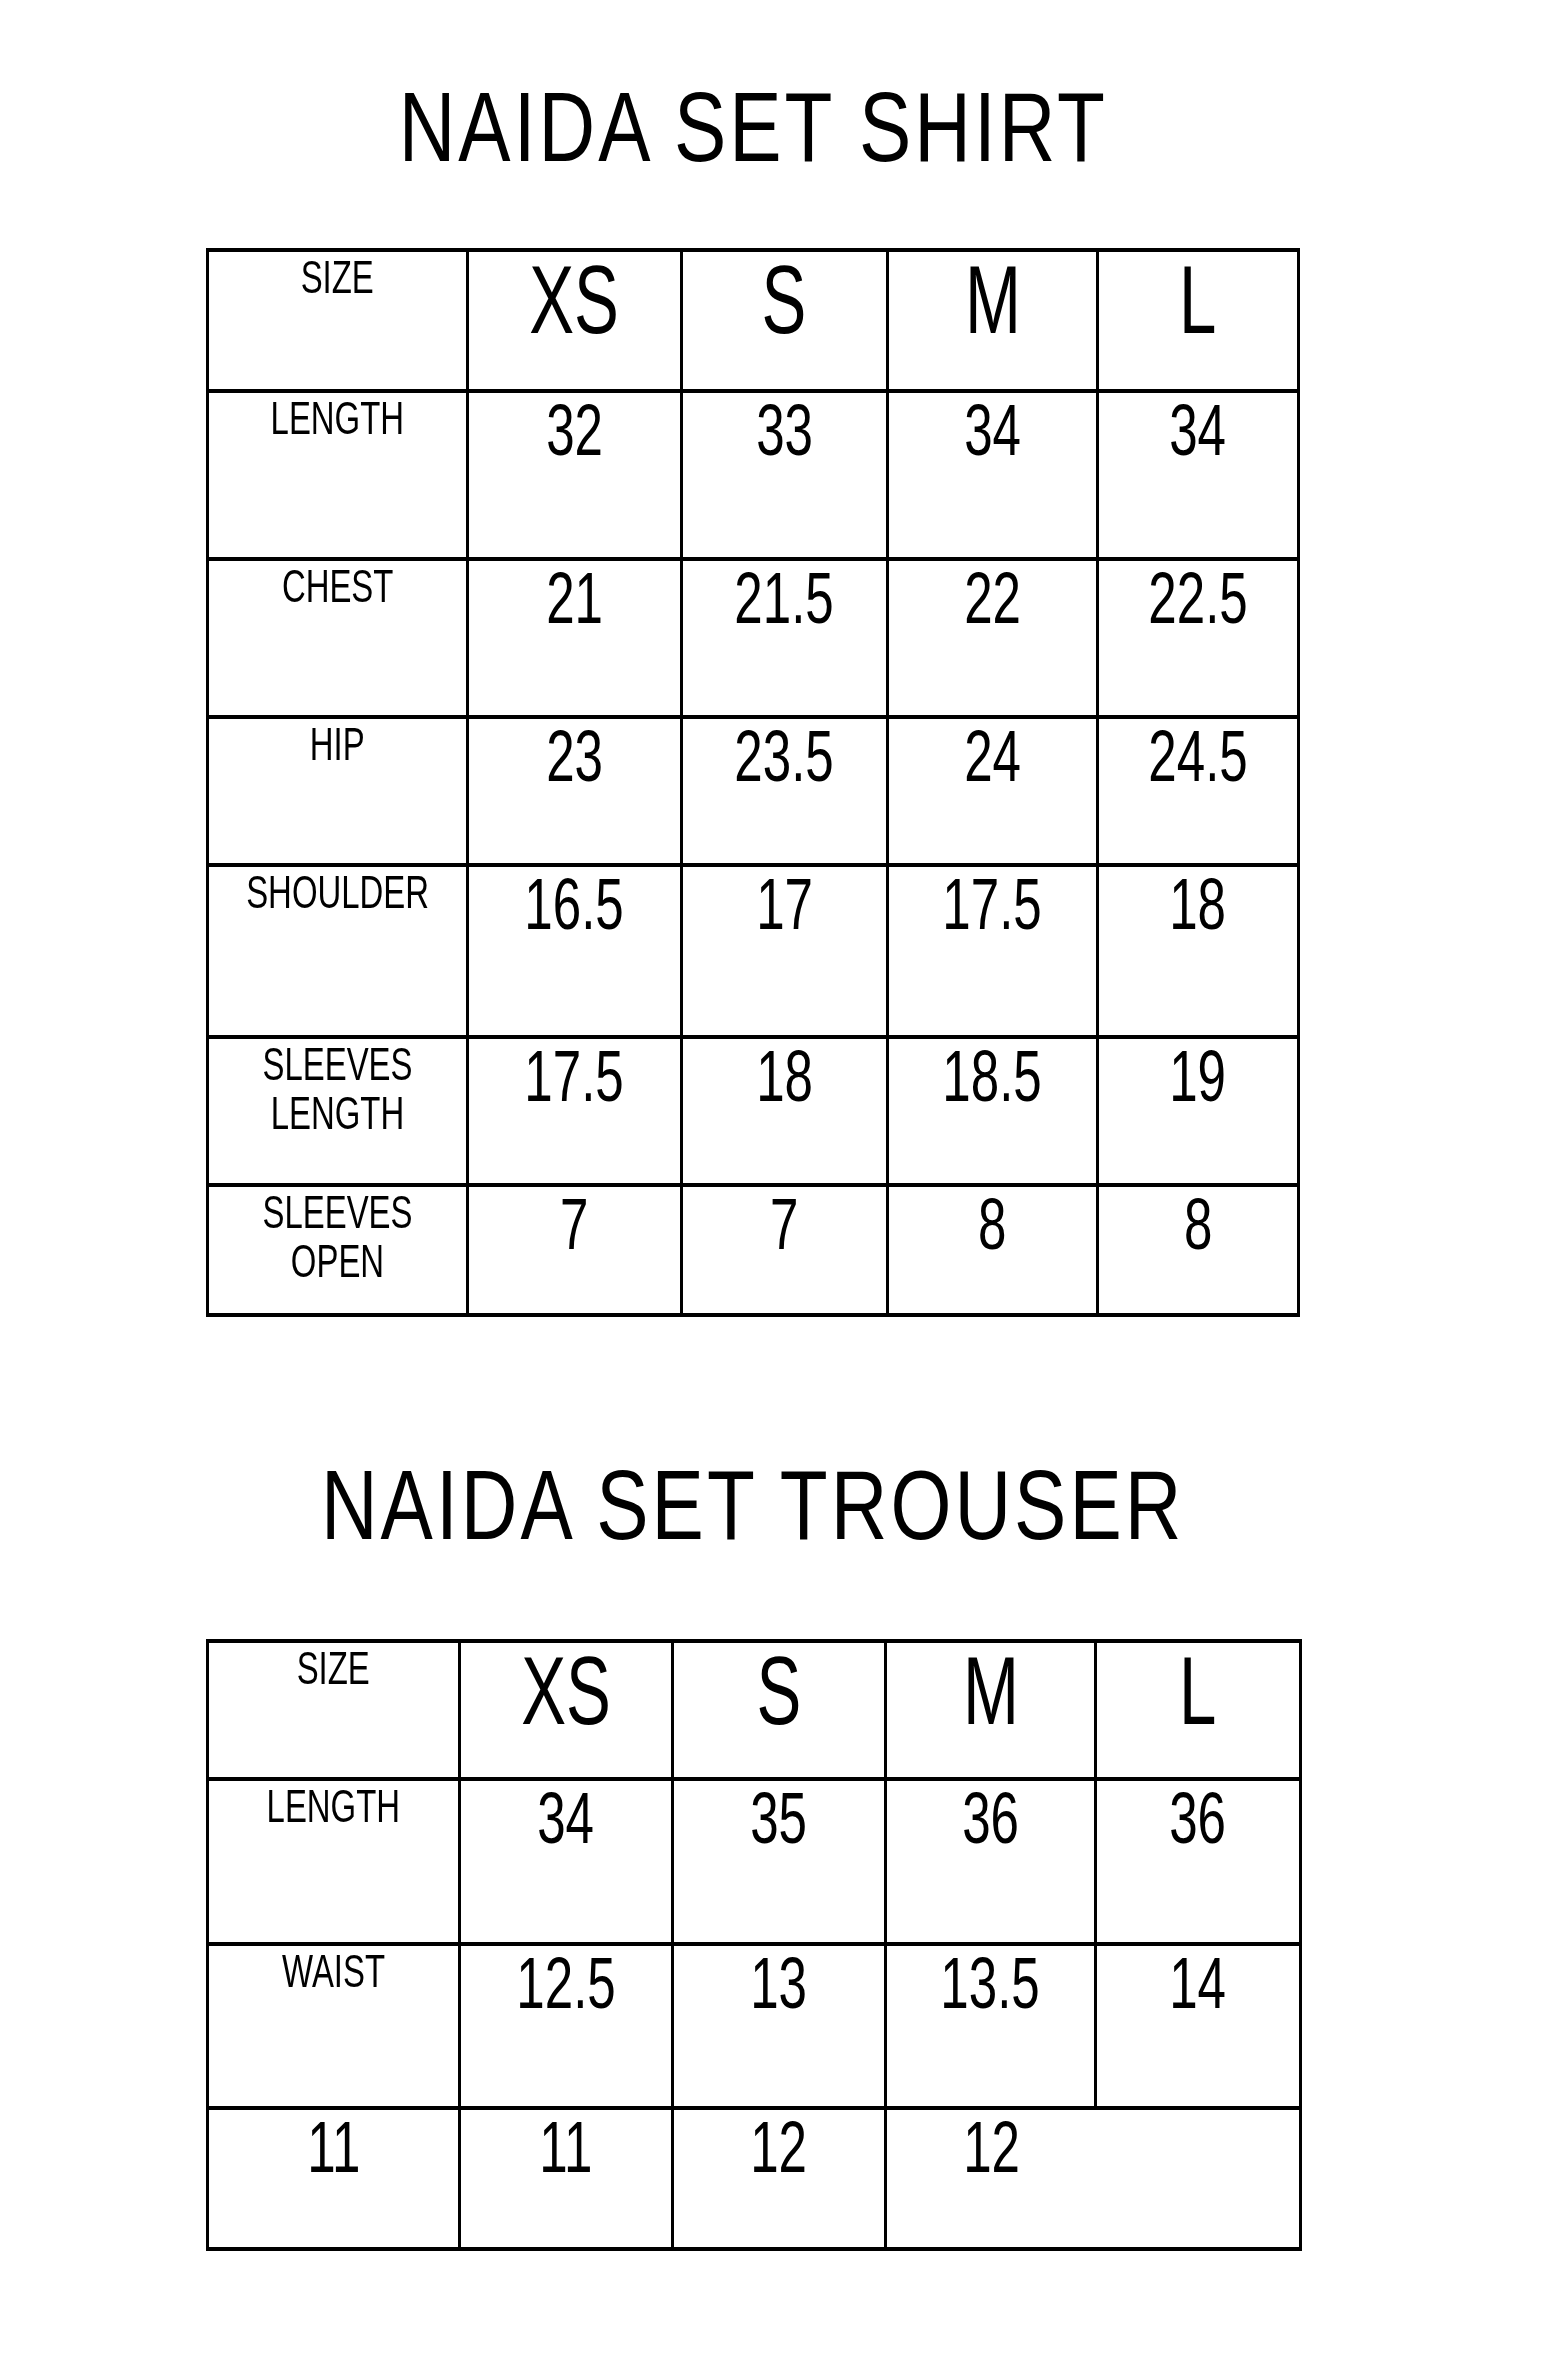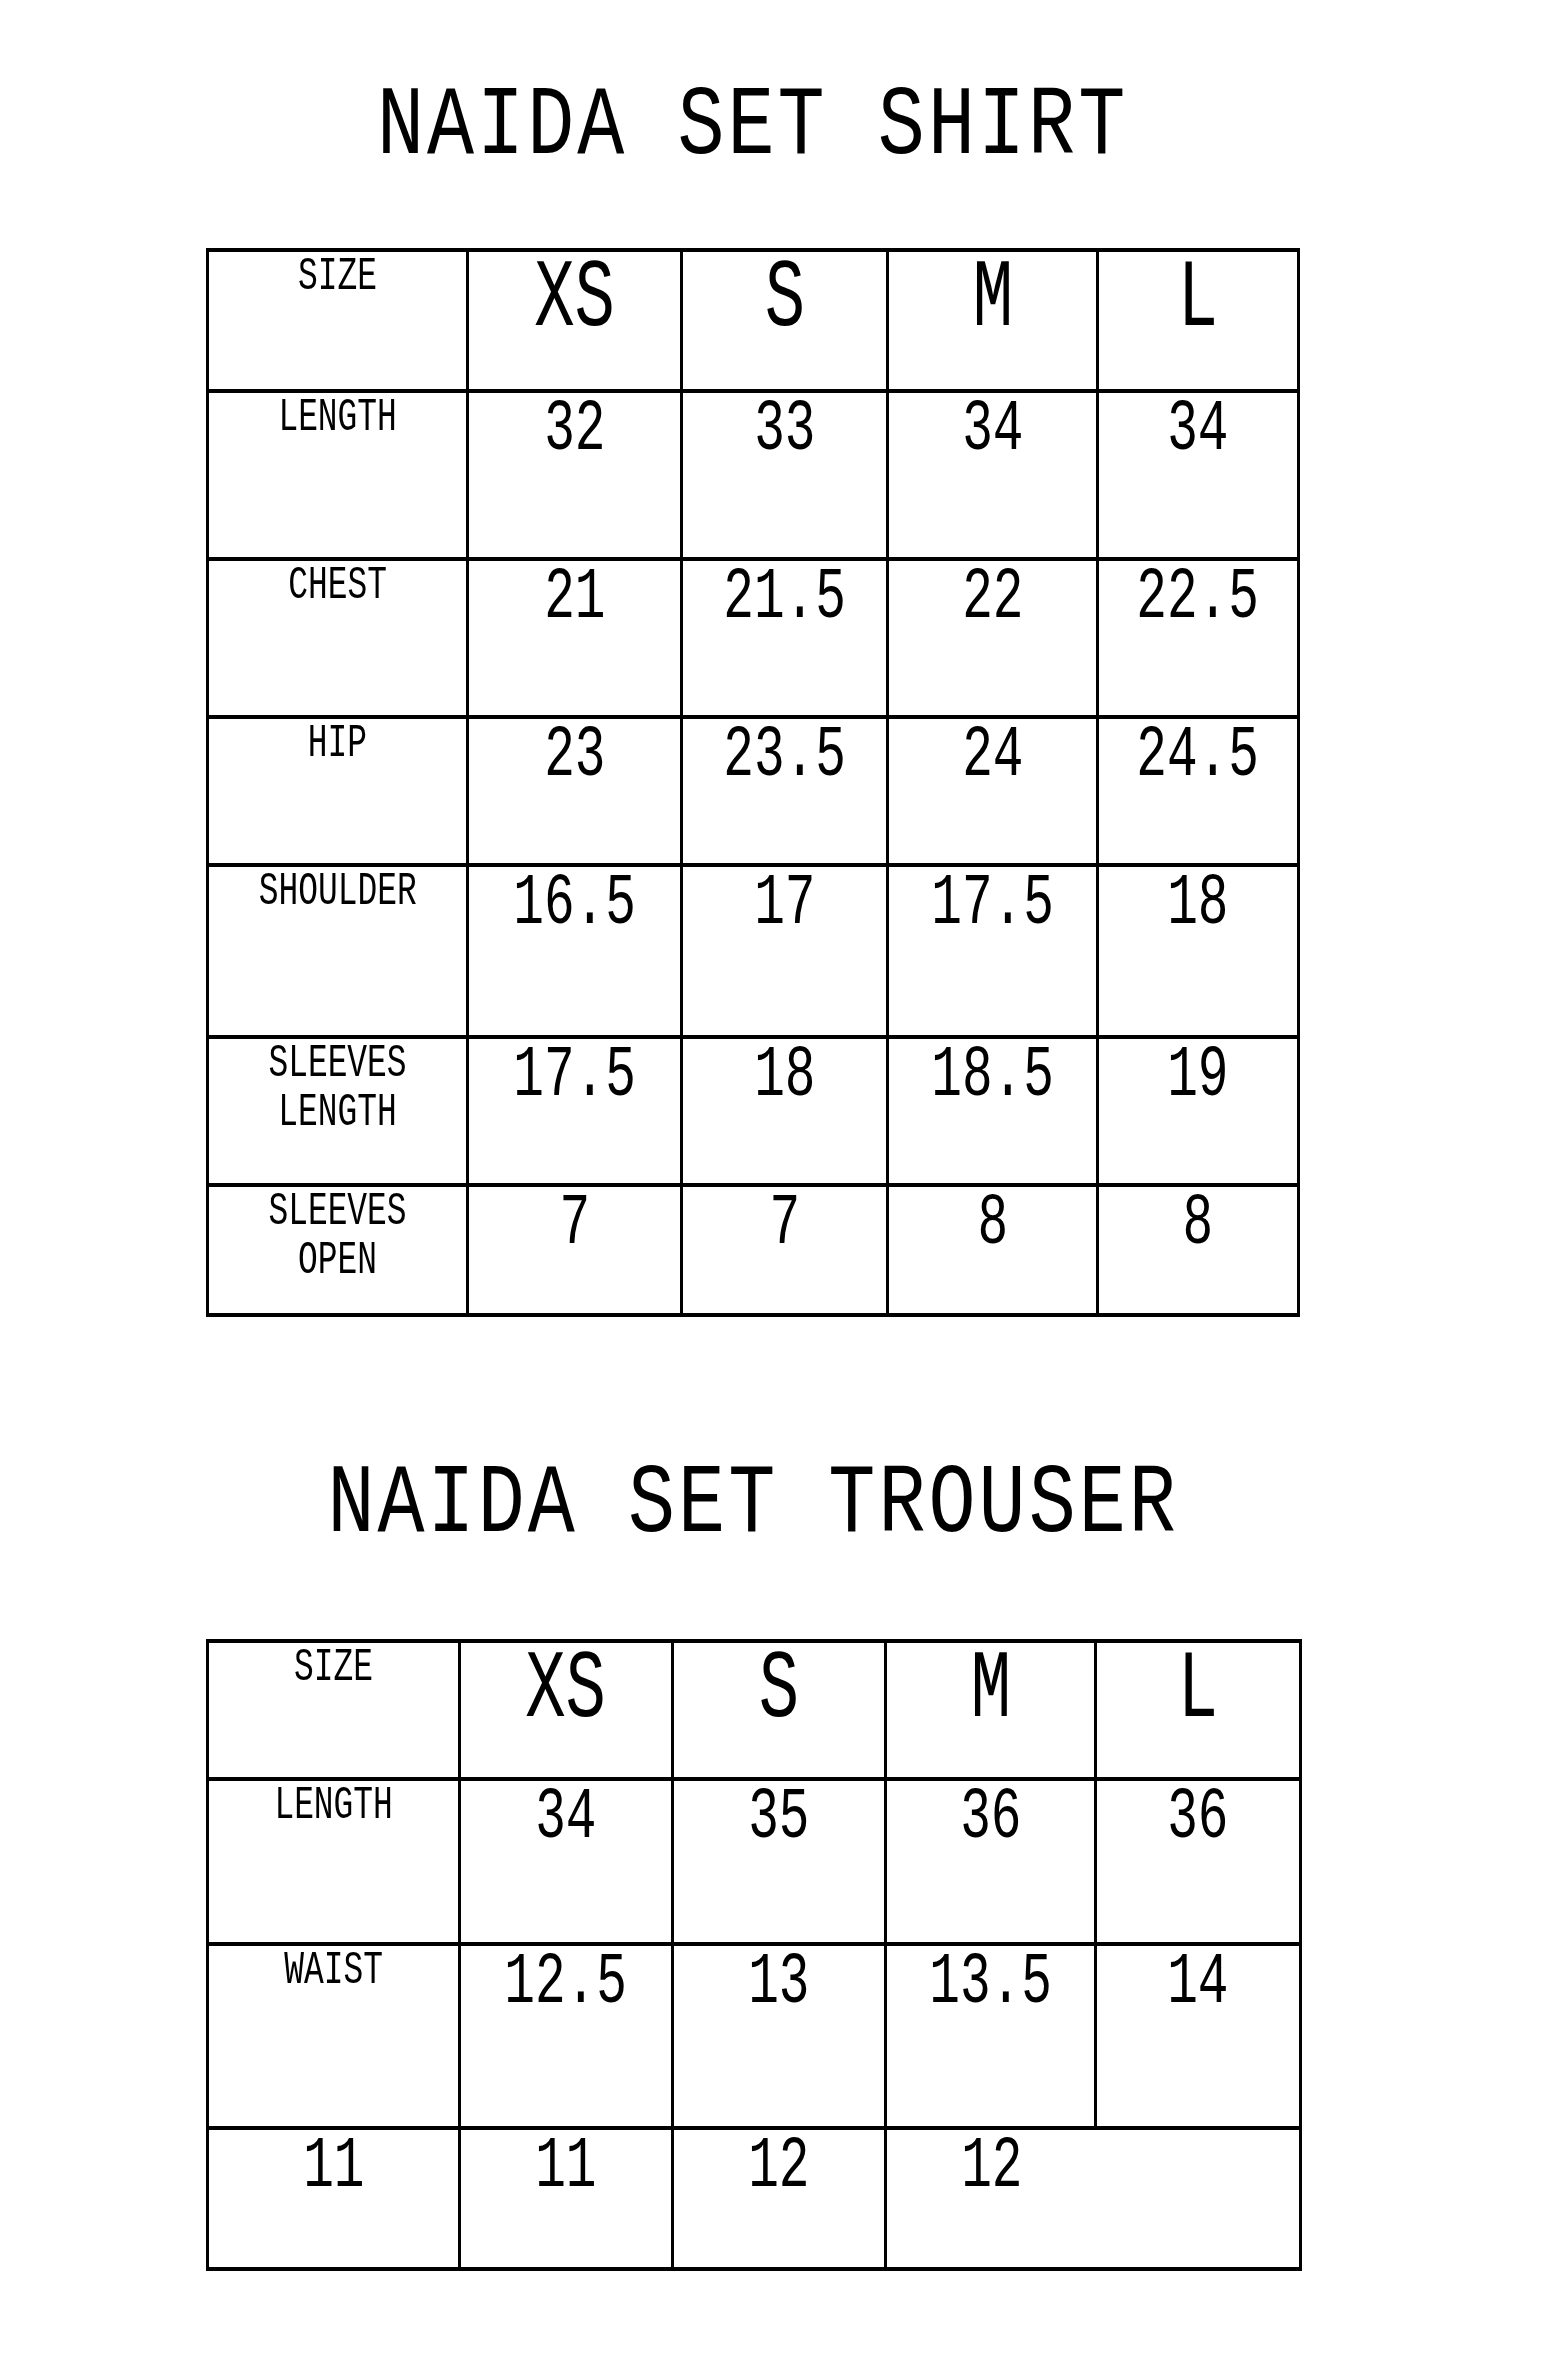--- a/index.html
+++ b/index.html
@@ -14,21 +14,20 @@
     font-family: "Liberation Sans", "DejaVu Sans", sans-serif;
     color: #000000;
   }
   .sheet {
     position: absolute;
     left: 0; top: 0;
     width: 1566px;
     height: 2354px;
     background: #ffffff;
     overflow: hidden;
-    font-family: Liberation Mono, monospace;
   }
 
   
   .chart-title {
     position: absolute;
     left: 206px;
     width: 1094px;
     margin: 0;
     text-align: center;
     font-size: 98px;
@@ -254,21 +253,21 @@
           <span class="cx num">35</span>
         </div>
       <div class="cell">
           <span class="cx num">36</span>
         </div>
       <div class="cell">
           <span class="cx num">36</span>
         </div>
     </div>
 
-    <div class="trow" style="height:184px">
+    <div class="trow" style="height:164px">
       <div class="cell">
           <span class="cx row-label">WAIST</span>
         </div>
       <div class="cell">
           <span class="cx num">12.5</span>
         </div>
       <div class="cell">
           <span class="cx num">13</span>
         </div>
       <div class="cell">

